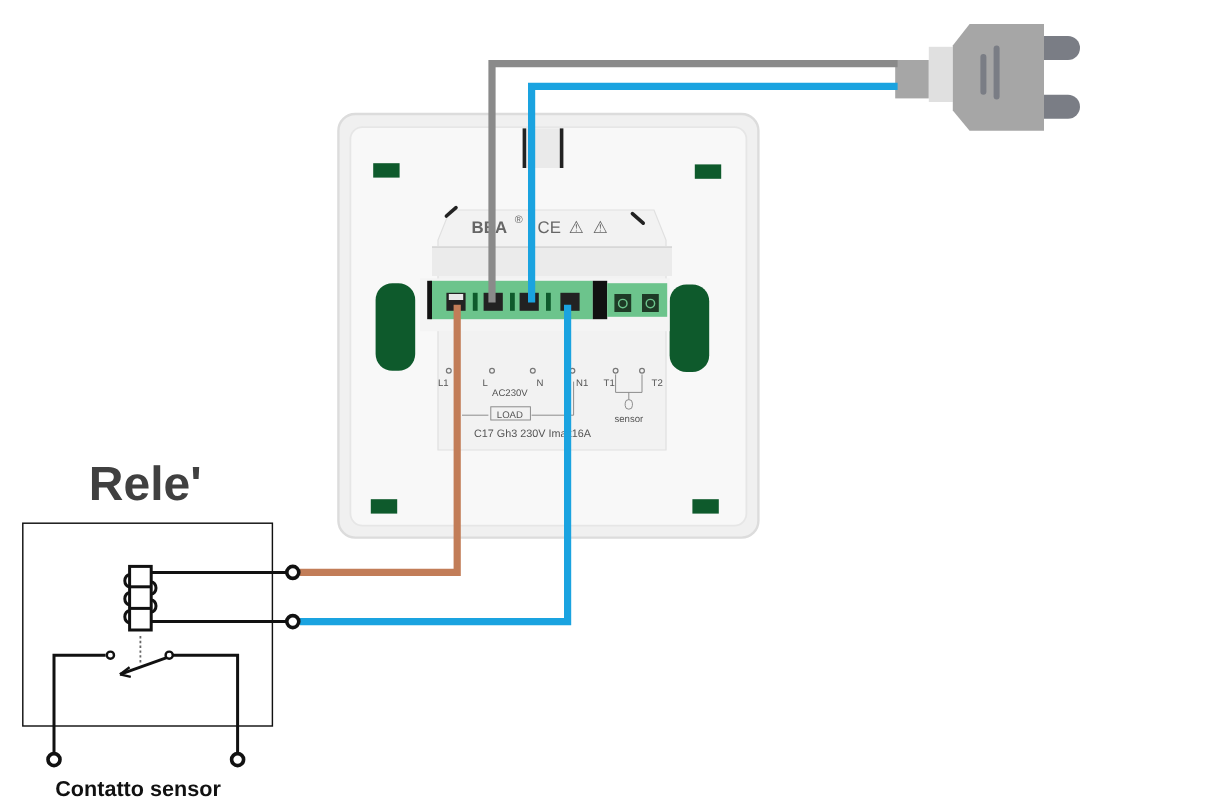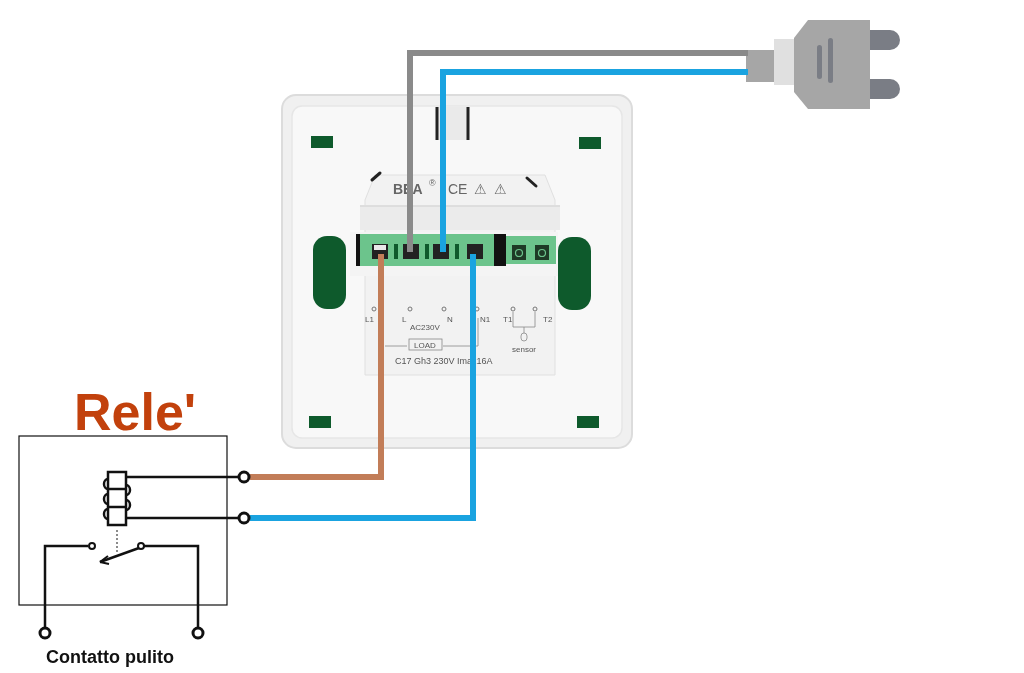--- a/index.html
+++ b/index.html
@@ -1,19 +1,19 @@
 <!DOCTYPE html>
 <html><head>
 <meta charset="utf-8">
 <style>
   html, body { margin:0; padding:0; background:#ffffff; }
   body { width:1024px; height:673px; position:relative; overflow:hidden; font-family:"Liberation Sans", sans-serif; }
   #stage { position:absolute; left:0; top:0; width:1024px; height:673px; }
   .lbl { font-family:"Liberation Sans", sans-serif; }
-  .title { position:absolute; left:74px; top:382px; font-size:52px; font-weight:bold; color:#c2410c; letter-spacing:0px; }
+  .title { position:absolute; left:74px; top:382px; font-size:40px; font-weight:bold; color:#404040; letter-spacing:0px; }
   .caption { position:absolute; left:46px; top:647px; font-size:18px; font-weight:bold; color:#111; }
 </style>
 </head>
 <body>
 
 <svg id="stage" viewBox="0 0 1024 673" xmlns="http://www.w3.org/2000/svg">
 
   <g>
     <rect x="282" y="95" width="350" height="353" rx="14" fill="#f0f0f0" stroke="#dcdcdc" stroke-width="2"></rect>
     <rect x="292" y="106" width="330" height="332" rx="10" fill="#f8f8f8" stroke="#e6e6e6" stroke-width="1.5"></rect>
@@ -133,13 +133,13 @@
     <circle cx="141" cy="546" r="3" fill="#fff" stroke-width="2"></circle>
     <path d="M144 546 L198 546 L198 628"></path>
     <line x1="139" y1="548" x2="100" y2="562"></line>
     <path d="M100 562 L108 556 M100 562 L109 564" stroke-width="2"></path>
     <circle cx="45" cy="633" r="5" fill="#fff" stroke-width="3"></circle>
     <circle cx="198" cy="633" r="5" fill="#fff" stroke-width="3"></circle>
   </g>
 </svg>
 
 <div class="title lbl">Rele'</div>
-<div class="caption lbl">Contatto pulito</div>
+<div class="caption lbl">Contatto sensor</div>
 
 </body></html>

